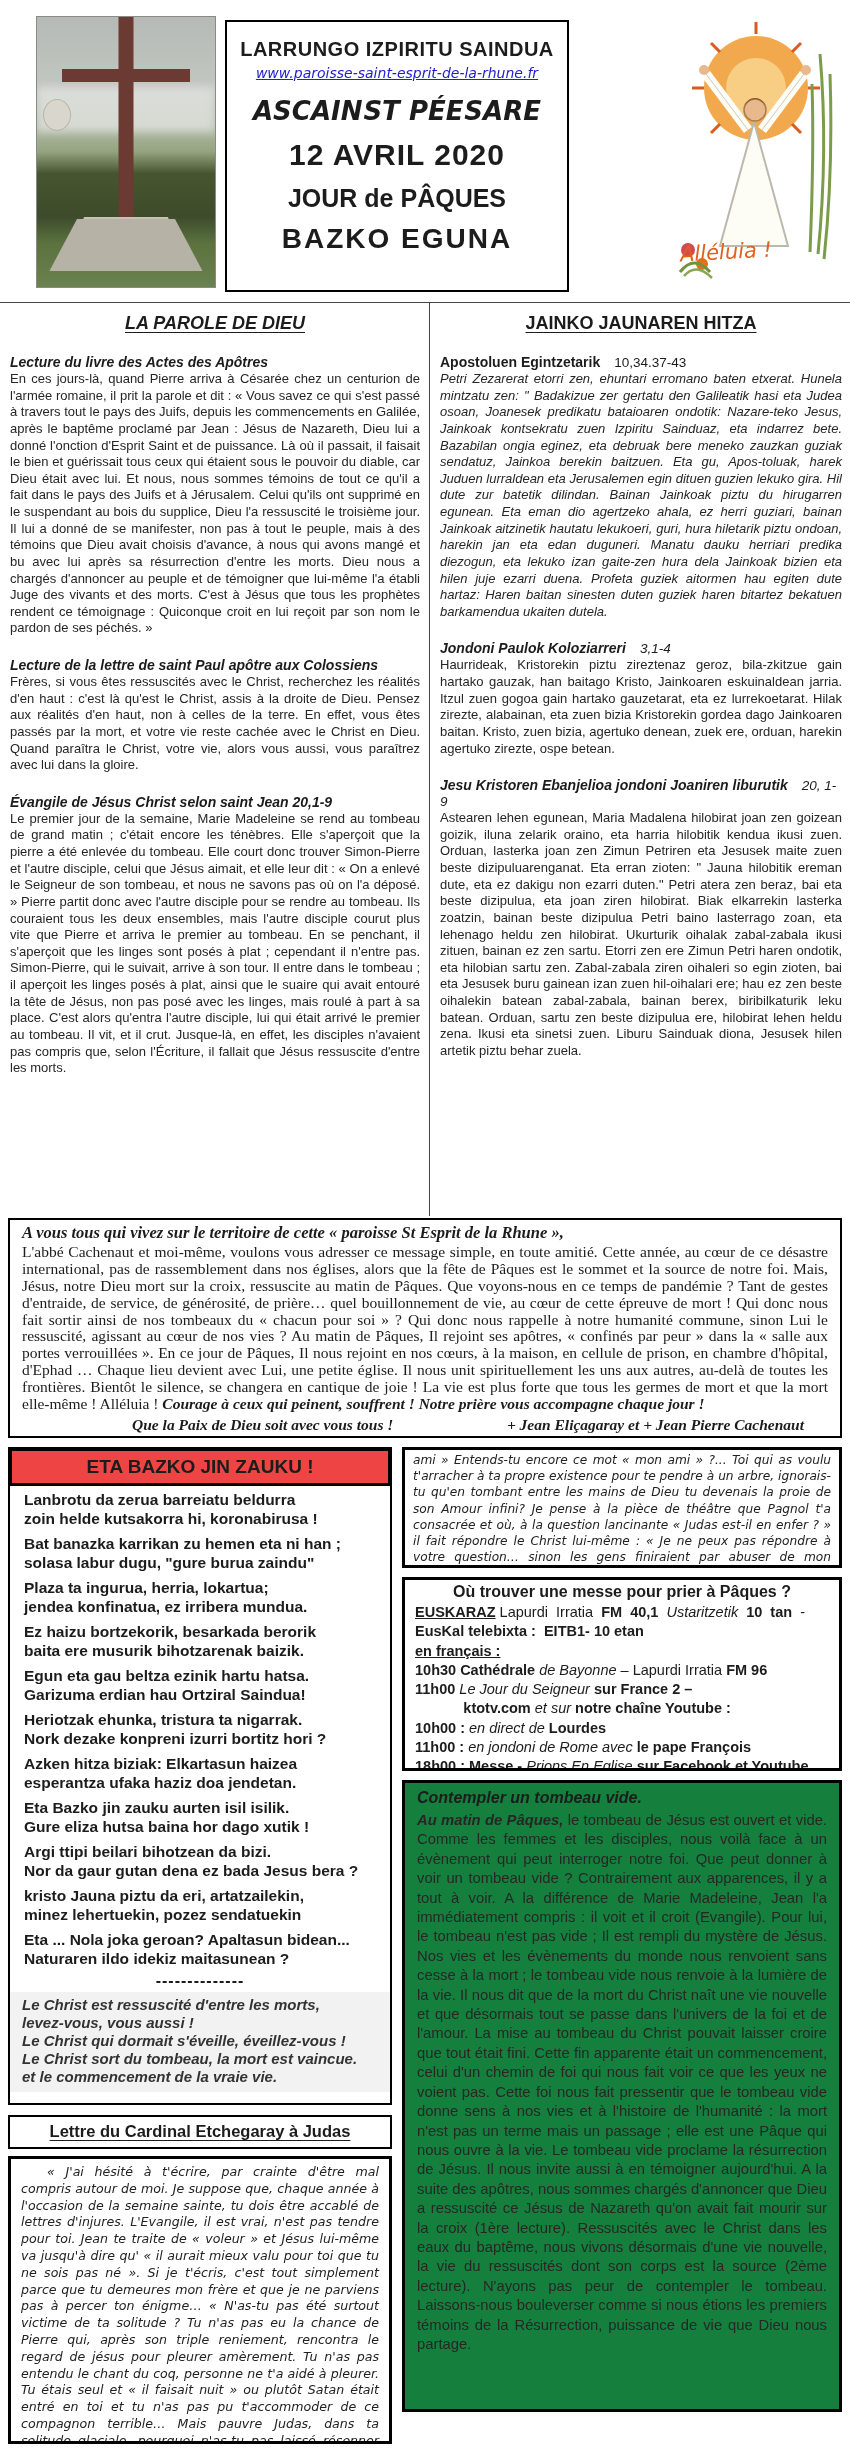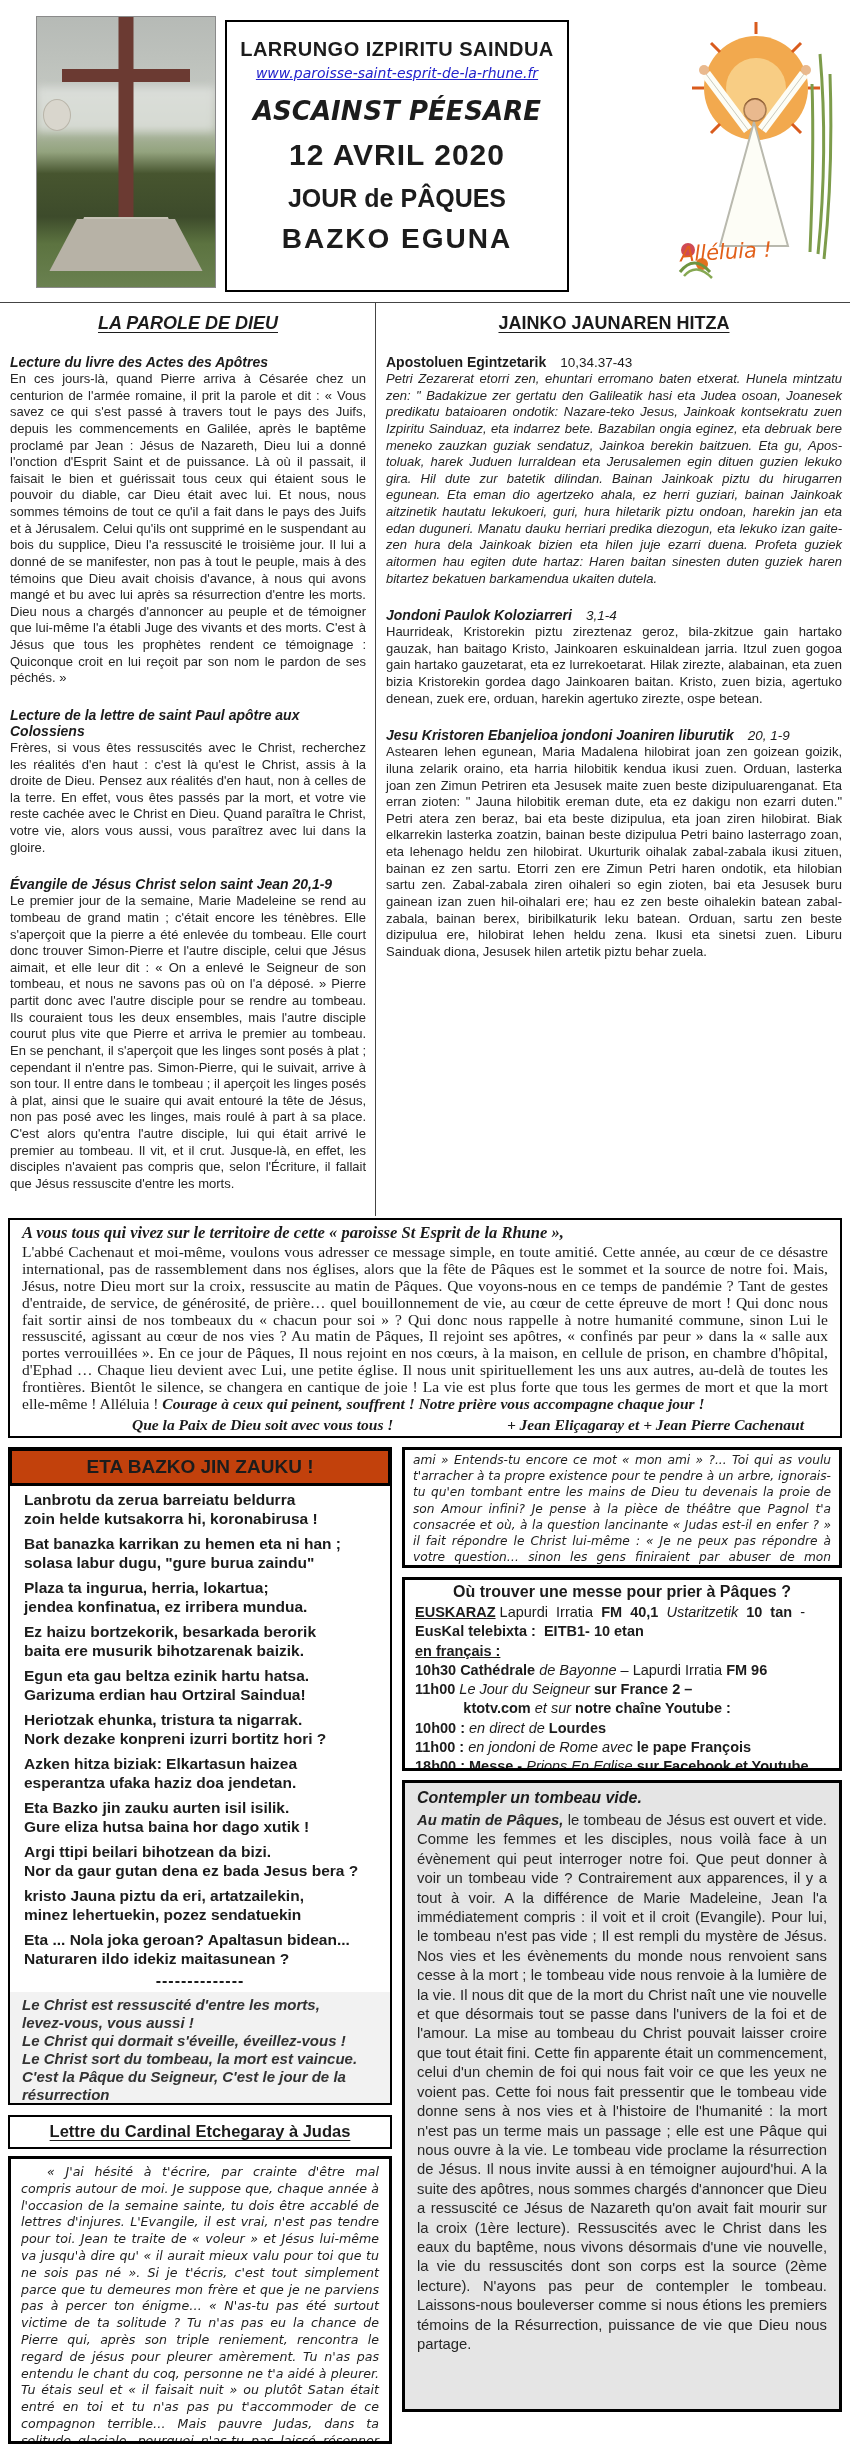--- a/index.html
+++ b/index.html
@@ -40,21 +40,21 @@
   .h-feast { margin-top:12px; font-weight:bold; font-size:25px; }
   .h-feast2 { margin-top:10px; font-weight:bold; font-size:28px; letter-spacing:2px; }
 
   .jesus { position:absolute; right:12px; top:14px; width:168px; height:276px; }
   .alleluia { position:absolute; left:10px; bottom:26px; font-family:"DejaVu Sans", sans-serif;
               font-style:italic; font-size:21px; color:#e2601a; transform:rotate(-3deg); }
 
   
   .columns { display:flex; border-top:1px solid #444; height:914px; overflow:hidden; }
   .col { overflow:hidden; }
-  .col-left { width:376px; border-right:1px solid #444; padding:2px 9px 0 10px; }
+  .col-left { width:430px; border-right:1px solid #444; padding:2px 9px 0 10px; }
   .col-right { flex:1; padding:2px 8px 0 10px; }
   .col-title { text-align:center; font-weight:bold; font-size:18px; margin:8px 0 10px;
                text-decoration:underline; text-underline-offset:3px; }
   .col-title.fr { font-style:italic; }
   .reading { margin-top:20px; }
   .reading:first-of-type { margin-top:0; }
   .r-head { font-weight:bold; font-size:14px; }
   .r-head.fr-head { font-style:italic; }
   .r-head.it { font-style:italic; }
   .r-ref { font-weight:normal; margin-left:14px; font-size:13.5px; }
@@ -69,21 +69,21 @@
   .msg-courage { font-weight:bold; font-style:italic; }
   .msg-footer { display:flex; justify-content:space-between; padding:3px 24px 0 110px;
                 font-weight:bold; font-style:italic; font-size:15.5px; }
 
   
   .bottom { display:flex; gap:10px; margin:9px 8px 0; height:1005px; overflow:hidden; }
   .bcol-left { width:384px; }
   .bcol-right { flex:1; }
 
   .poem-box { border:2px solid #000; height:658px; overflow:hidden; }
-  .poem-head { border:3px solid #000; margin:-1px; background:#c2410c; text-align:center;
+  .poem-head { border:3px solid #000; margin:-1px; background:#ef4444; text-align:center;
                font-weight:bold; font-size:19px; padding:5px 0; }
   .poem-lines { padding:6px 6px 0 14px; }
   .poem-line { font-weight:bold; font-size:15.5px; line-height:18.5px; }
   .poem-line:nth-child(2n+3) { margin-top:7px; }
   .poem-divider { text-align:center; font-weight:bold; letter-spacing:1px; margin:4px 0 2px; }
   .poem-french { background:#f2f2f2; padding:4px 10px 6px 12px; }
   .pf-line { font-weight:bold; font-style:italic; font-size:15px; line-height:18px; color:#333; }
 
   .judas-head-box { border:2px solid #000; margin-top:10px; text-align:center; padding:5px 0 6px; }
   .judas-title { font-weight:bold; font-size:16.5px; text-decoration:underline; text-underline-offset:3px; }
@@ -93,21 +93,21 @@
 
   .letter-cont-box { border:3px solid #000; padding:2px 8px; height:121px; overflow:hidden; }
   .letter-cont-box p { margin:0; font-family:"DejaVu Sans", sans-serif; font-style:italic;
                        font-size:12.2px; line-height:16.2px; text-align:justify; color:#222; }
 
   .messe-box { border:3px solid #000; margin-top:9px; padding:3px 10px; height:194px; overflow:hidden; }
   .messe-title { text-align:center; font-weight:bold; font-size:16px; margin-bottom:2px; }
   .messe-line { font-size:14.5px; line-height:19.3px; white-space:pre-wrap; }
   .b { font-weight:bold; } .i { font-style:italic;text-align:center; } .u { text-decoration:underline; }
 
-  .tombeau-box { border:3px solid #000; margin-top:9px; padding:4px 12px; height:632px; overflow:hidden; background:#e5e5e5; }
+  .tombeau-box { border:3px solid #000; margin-top:9px; padding:4px 12px; height:632px; overflow:hidden; background:#15803d; }
   .tombeau-title { font-weight:bold; font-style:italic; font-size:16px; margin:2px 0 4px; }
   .tombeau-body { margin:0; font-size:14.8px; line-height:19.4px; text-align:justify; color:#262626; }
   .tombeau-lead { font-weight:bold; font-style:italic; }
 </style>
 </head>
 <body>
 
 <div class="page">
 
   <div class="header">
@@ -252,21 +252,20 @@
             <div class="poem-line">minez lehertuekin, pozez sendatuekin</div>
             <div class="poem-line">Eta ... Nola joka geroan?  Apaltasun bidean...</div>
             <div class="poem-line">Naturaren ildo idekiz maitasunean ?</div>
           </div>
         <div class="poem-divider">--------------</div>
         <div class="poem-french">
             <div class="pf-line">Le Christ est ressuscité d'entre les morts,</div>
             <div class="pf-line">levez-vous, vous aussi !</div>
             <div class="pf-line">Le Christ qui dormait s'éveille, éveillez-vous !</div>
             <div class="pf-line">Le Christ sort du tombeau, la mort est vaincue.</div>
-            <div class="pf-line">C'est la Pâque du Seigneur, C'est le jour de la résurrection</div>
             <div class="pf-line">et le commencement de la vraie vie.</div>
           </div>
       </div>
       <div class="judas-head-box">
         <span class="judas-title">Lettre du Cardinal Etchegaray à Judas</span>
       </div>
       <div class="judas-box">
         <p class="judas-text">« J'ai hésité à t'écrire, par crainte d'être mal compris autour de moi. Je suppose que, chaque année à l'occasion de la semaine sainte, tu dois être accablé de lettres d'injures. L'Evangile, il est vrai, n'est pas tendre pour toi. Jean te traite de « voleur » et Jésus lui-même va jusqu'à dire qu' « il aurait mieux valu pour toi que tu ne sois pas né ». Si je t'écris, c'est tout simplement parce que tu demeures mon frère et que je ne parviens pas à percer ton énigme… « N'as-tu pas été surtout victime de ta solitude ? Tu n'as pas eu la chance de Pierre qui, après son triple reniement, rencontra le regard de jésus pour pleurer amèrement. Tu n'as pas entendu le chant du coq, personne ne t'a aidé à pleurer. Tu étais seul et « il faisait nuit » ou plutôt Satan était entré en toi et tu n'as pas pu t'accommoder de ce compagnon terrible… Mais pauvre Judas, dans ta solitude glaciale, pourquoi n'as-tu pas laissé résonner en toi le dernier mot que Jésus t'a adressé, le mot confiant du premier jour, le mot poignant qui pouvait déchirer les ténèbres de ton désespoir : « Mon</p>
       </div>
     </div>

